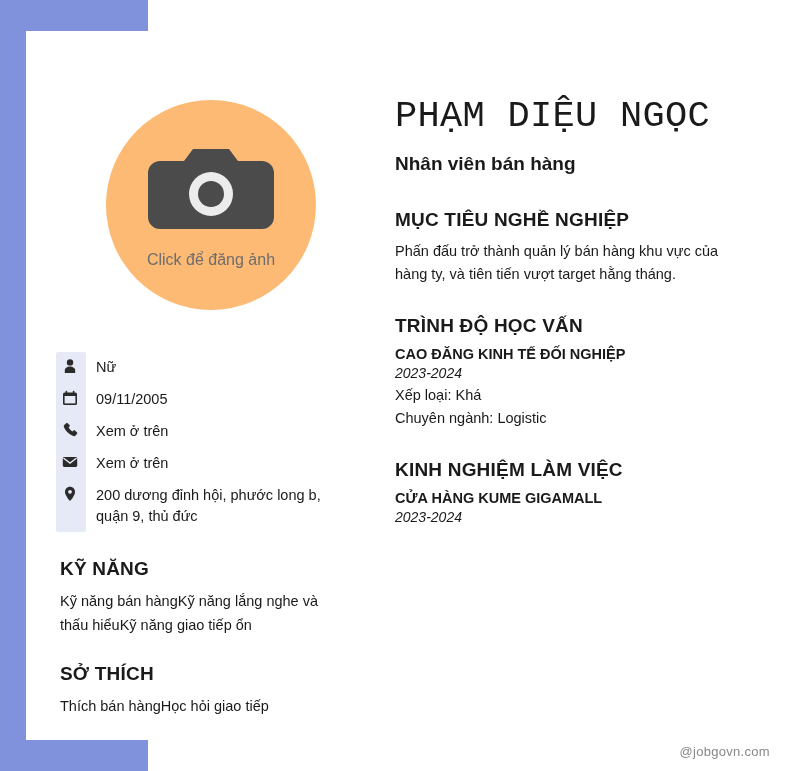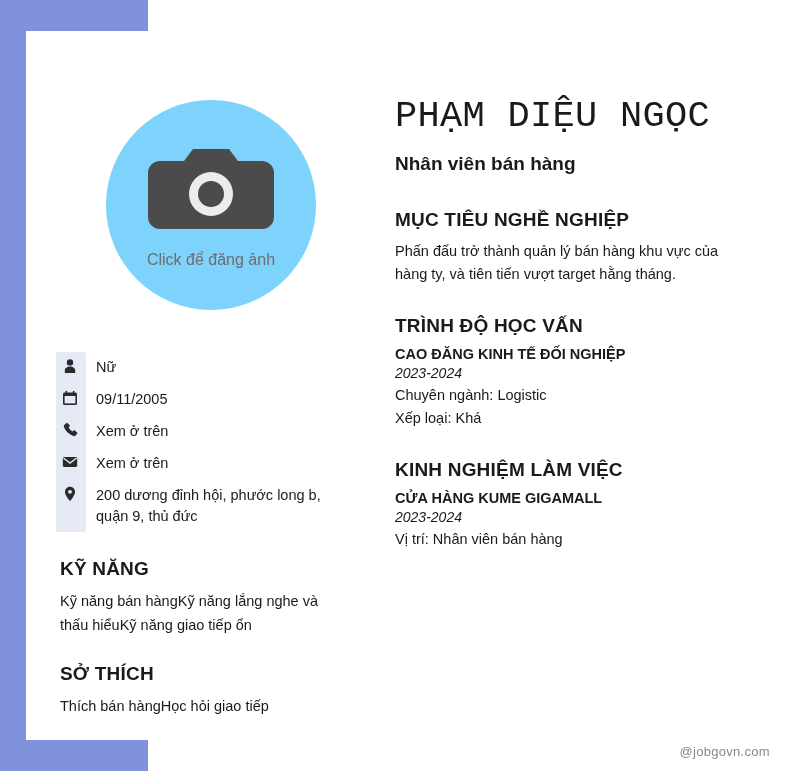--- a/index.html
+++ b/index.html
@@ -47,21 +47,21 @@
   
   .left-col {
     position: absolute;
     left: 46px; top: 70px;
     width: 330px;
   }
   .photo-wrap {
     width: 210px; height: 210px;
     margin: 30px auto 0 auto;
     border-radius: 50%;
-    background: #7dd3fc;
+    background: #fdba74;
     display: flex;
     flex-direction: column;
     align-items: center;
     justify-content: center;
     cursor: pointer;
   }
   .camera-icon { margin-bottom: 6px; }
   .photo-caption {
     font-size: 16px;
     color: #6d6d6d;
@@ -270,26 +270,25 @@
 
     <div class="section">
       <div class="section-head">MỤC TIÊU NGHỀ NGHIỆP</div>
       <p class="section-para">Phấn đấu trở thành quản lý bán hàng khu vực của hàng ty, và tiên tiến vượt target hằng tháng.</p>
     </div>
 
     <div class="section tight">
       <div class="section-head">TRÌNH ĐỘ HỌC VẤN</div>
       <div class="entry-title">CAO ĐĂNG KINH TẾ ĐỐI NGHIỆP</div>
       <div class="entry-dates">2023-2024</div>
+      <div class="entry-line">Xếp loại: Khá</div>
       <div class="entry-line">Chuyên ngành: Logistic</div>
-      <div class="entry-line">Xếp loại: Khá</div>
     </div>
 
     <div class="section tight">
       <div class="section-head">KINH NGHIỆM LÀM VIỆC</div>
       <div class="entry-title">CỬA HÀNG KUME GIGAMALL</div>
       <div class="entry-dates">2023-2024</div>
-      <div class="entry-line">Vị trí: Nhân viên bán hàng</div>
     </div>
   </div>
 
   <div class="watermark">@jobgovn.com</div>
 </div>
 
 </body></html>

